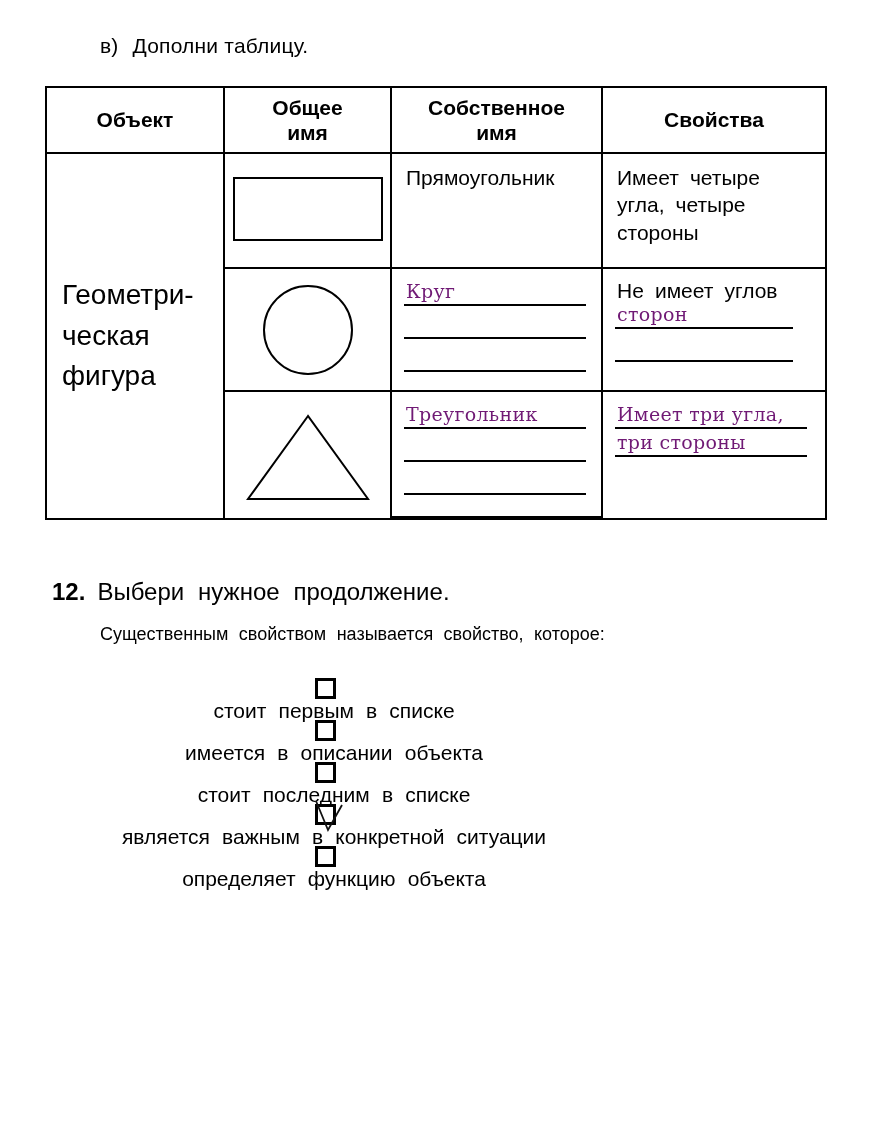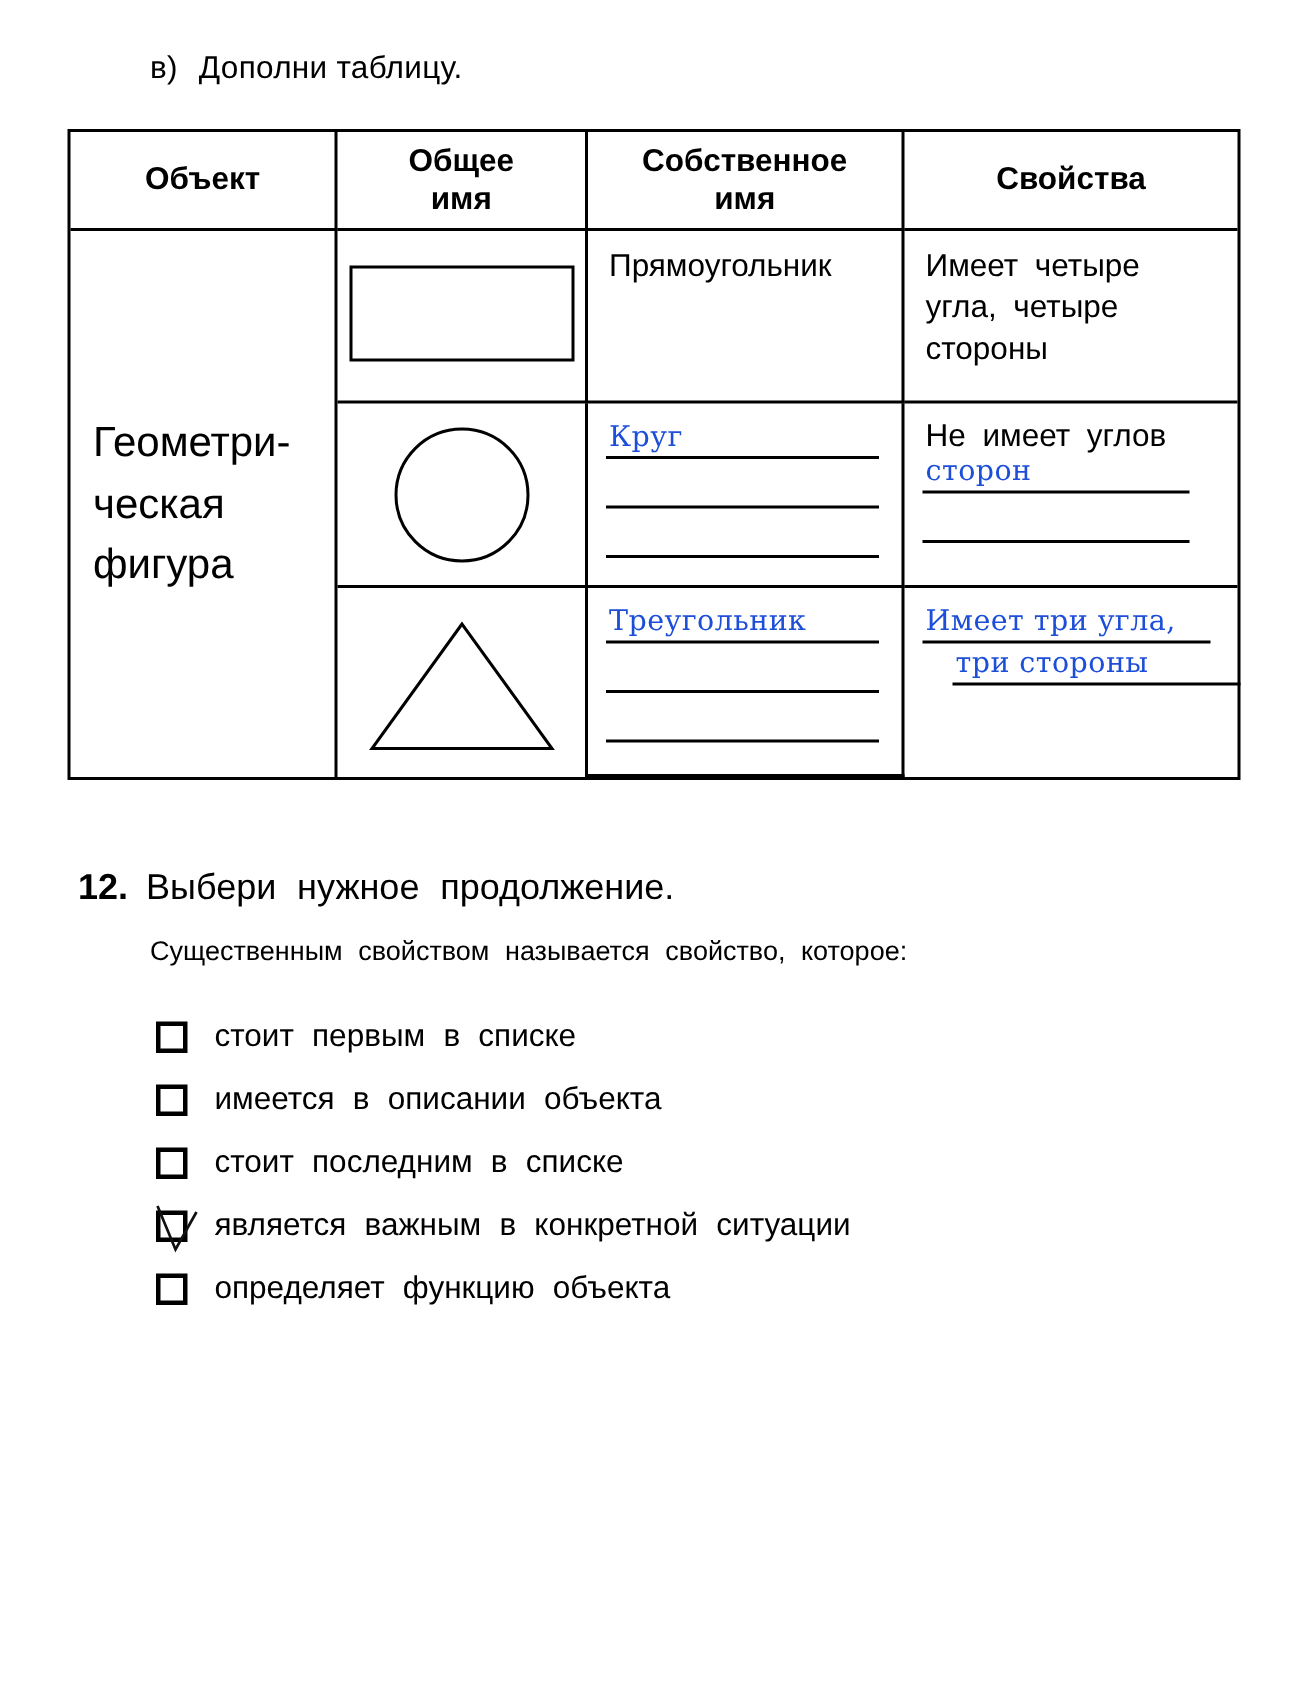--- a/index.html
+++ b/index.html
@@ -45,33 +45,33 @@
 
   .txt-cell { padding:10px 12px 0 14px; font-size:21px; line-height:1.3; word-spacing:.25em; }
 
   .fill-cell { padding:4px 12px 0 12px; }
   .hw-line {
     width:182px; height:33px; border-bottom:2px solid #000;
     display:flex; align-items:flex-end; padding:0 2px 2px 2px;
   }
   .hw-line.short { width:178px; }
   .handwriting {
-    font-family:"DejaVu Serif", serif; font-size:19px; color:#1d4ed8;
+    font-family:"DejaVu Serif", serif; font-size:19px; color:#701a75;
     letter-spacing:.3px; line-height:1.1;
   }
   .props-printed { font-size:21px; word-spacing:.25em; padding:6px 0 0 2px; }
 
   
   .task12-head { position:absolute; top:578px; left:52px; font-size:24px; }
   .task12-head .num { font-weight:bold; margin-right:12px; }
   .task12-head .ttl { word-spacing:.3em; }
   .task12-lead { position:absolute; top:624px; left:100px; font-size:18px; word-spacing:.3em; }
 
   .options { position:absolute; top:678px; left:104px; }
-  .option { display:flex; align-items:center; height:26px; margin-bottom:16px; }
+  .option { display:flex; align-items:center; height:26px; margin-bottom:16px;flex-direction:column; }
   .checkbox { position:relative; width:21px; height:21px; border:3px solid #000; background:#fff; flex:0 0 auto; }
   .check-icon { position:absolute; top:-9px; left:-5px; pointer-events:none; }
   .opt-label { margin-left:18px; font-size:21px; word-spacing:.3em; white-space:nowrap; }
 
   
   .page-num { position:absolute; top:1060px; left:794px; font-size:24px; font-weight:bold; letter-spacing:1px; }
 </style>
 </head>
 <body>
 
@@ -126,21 +126,21 @@
       <div class="hw-line">
         <span class="handwriting">Треугольник</span>
       </div>
       <div class="hw-line"></div>
       <div class="hw-line"></div>
     </div>
     <div class="cell fill-cell no-r no-b">
       <div class="hw-line" style="width:192px;">
         <span class="handwriting">Имеет три угла,</span>
       </div>
-      <div class="hw-line" style="width:192px; height:28px;margin-left:20px;">
+      <div class="hw-line" style="width:192px; height:28px;">
         <span class="handwriting">три стороны</span>
       </div>
     </div>
   </div>
 
   <div class="task12-head">
     <span class="num">12.</span><span class="ttl">Выбери нужное продолжение.</span>
   </div>
   <div class="task12-lead">Существенным свойством называется свойство, которое:</div>
 

